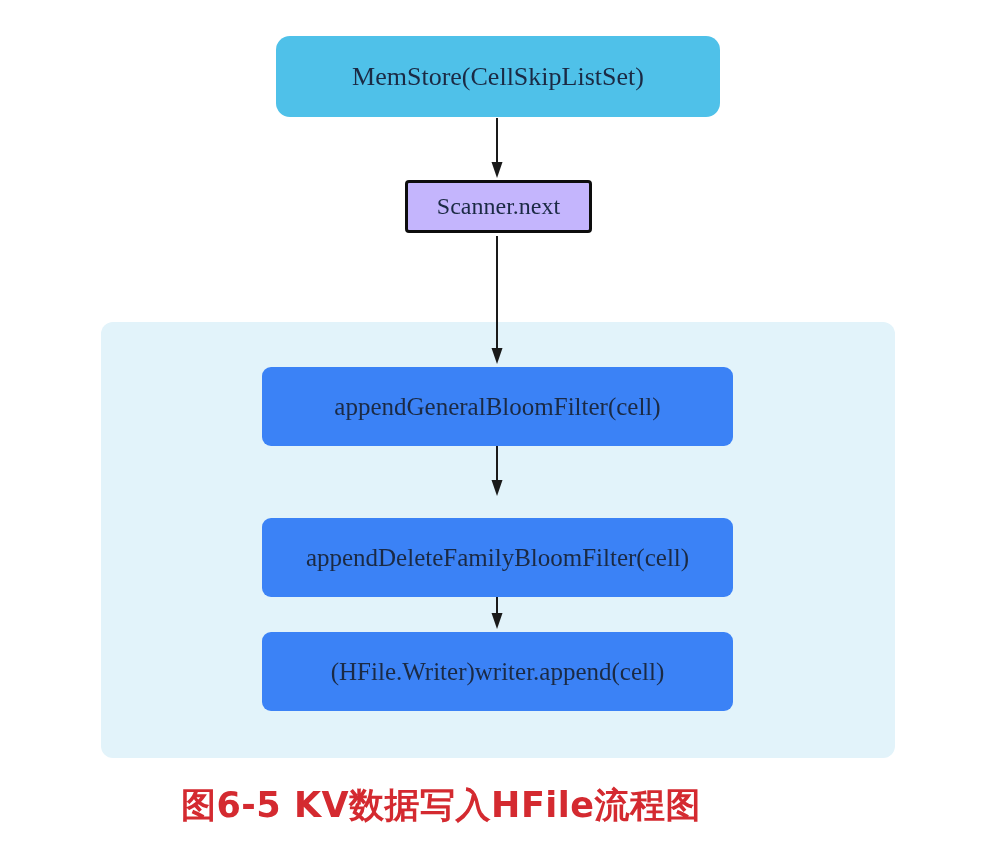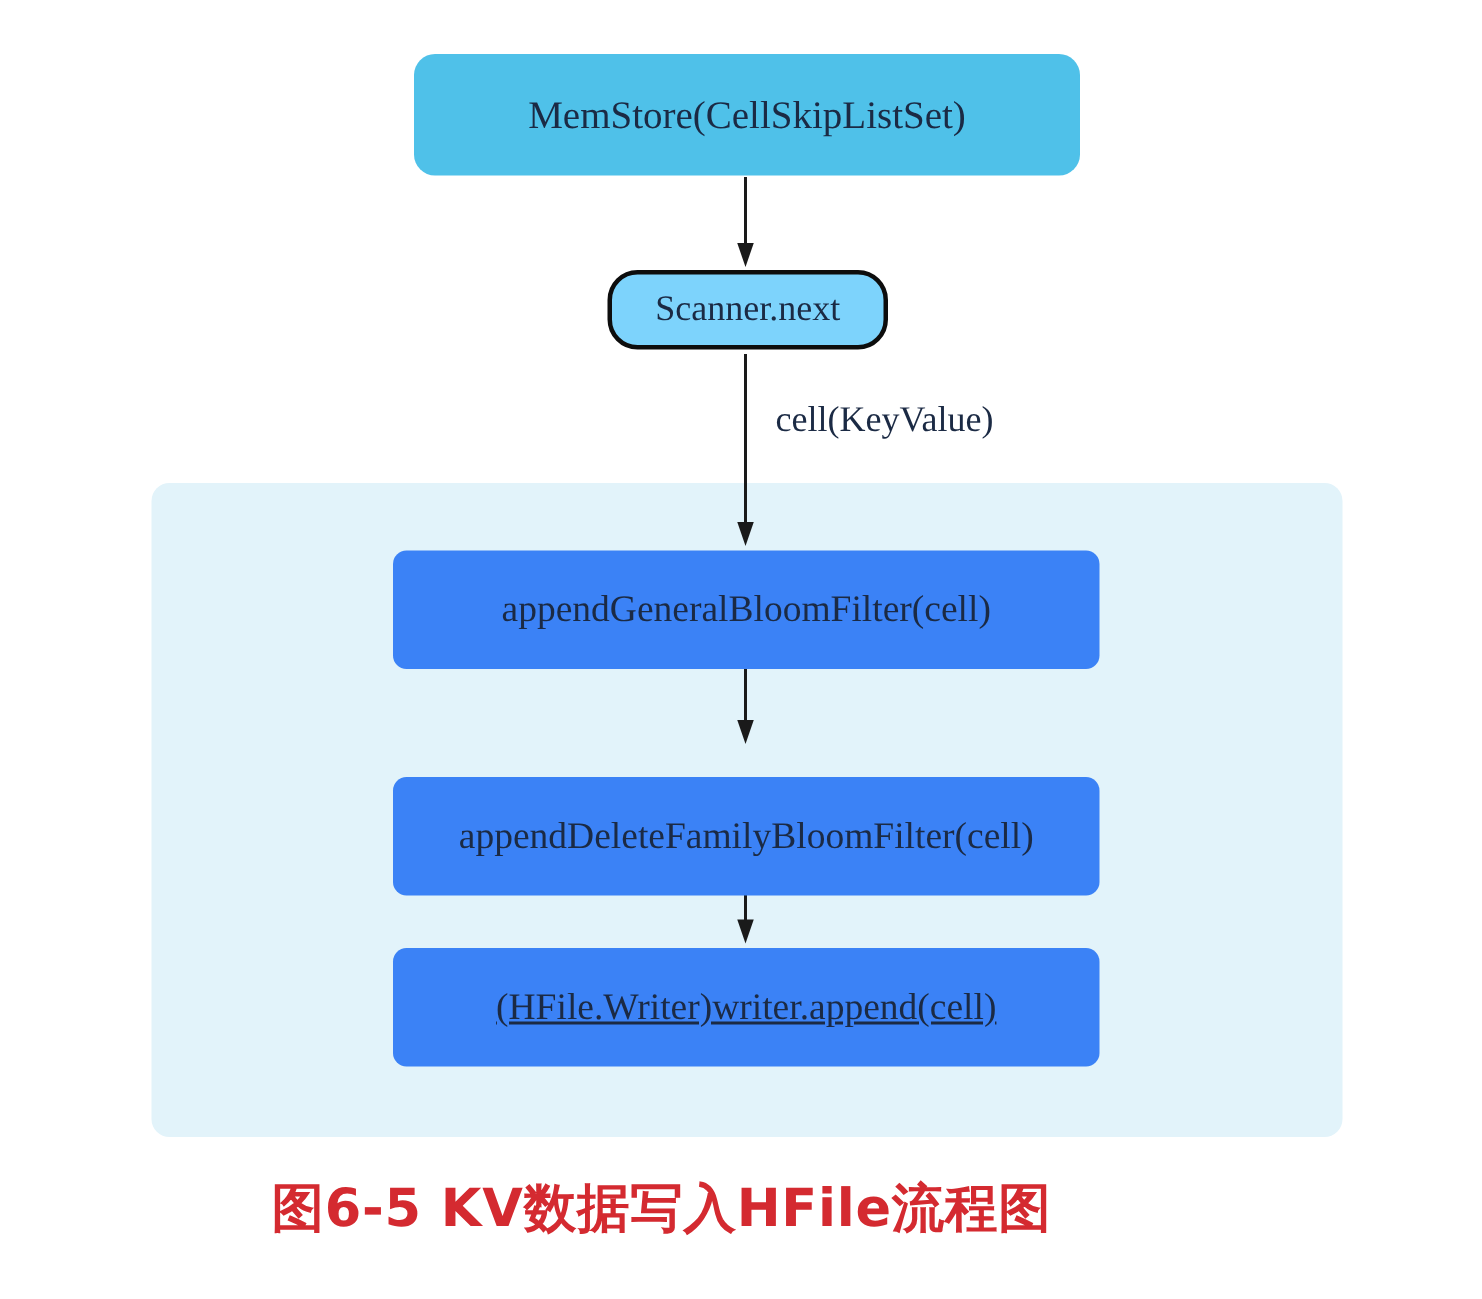--- a/index.html
+++ b/index.html
@@ -57,38 +57,38 @@
     background: #4fc1e9;
     border-radius: 14px;
     font-size: 26px;
   }
 
   .node-scanner {
     left: 405px;
     top: 180px;
     width: 187px;
     height: 53px;
-    background: #7dd3fc;
+    background: #c4b5fd;
     border: 3px solid #0d0d0d;
-    border-radius: 20px;
+    border-radius: 4px;
     box-sizing: border-box;
     font-size: 24px;
   }
 
   .node-inner {
     left: 262px;
     width: 471px;
     height: 79px;
     background: #3b82f6;
     border-radius: 9px;
     font-size: 25px;
   }
   .node-general { top: 367px; }
   .node-deletefamily { top: 518px; }
-  .node-writer { top: 632px; text-decoration: underline; }
+  .node-writer { top: 632px; }
 
   .edge-label {
     left: 517px;
     top: 267px;
     font-size: 24px;
     color: #1b2a44;
     z-index: 3;
     white-space: nowrap;
   }
 
@@ -128,21 +128,20 @@
     <g>
       <line x1="497" y1="578" x2="497" y2="615" stroke="#1a1a1a" stroke-width="2"></line>
       <polygon points="497,629 491.5,613 502.5,613" fill="#1a1a1a"></polygon>
     </g>
   </svg>
 
   <div class="abs node node-memstore">MemStore(CellSkipListSet)</div>
 
   <div class="abs node node-scanner">Scanner.next</div>
 
-  <div class="abs edge-label">cell(KeyValue)</div>
 
   <div class="abs node node-inner node-general">appendGeneralBloomFilter(cell)</div>
 
   <div class="abs node node-inner node-deletefamily">appendDeleteFamilyBloomFilter(cell)</div>
 
   <div class="abs node node-inner node-writer">(HFile.Writer)writer.append(cell)</div>
 
   <div class="abs caption">图6-5 KV数据写入HFile流程图</div>
 
 </div>

